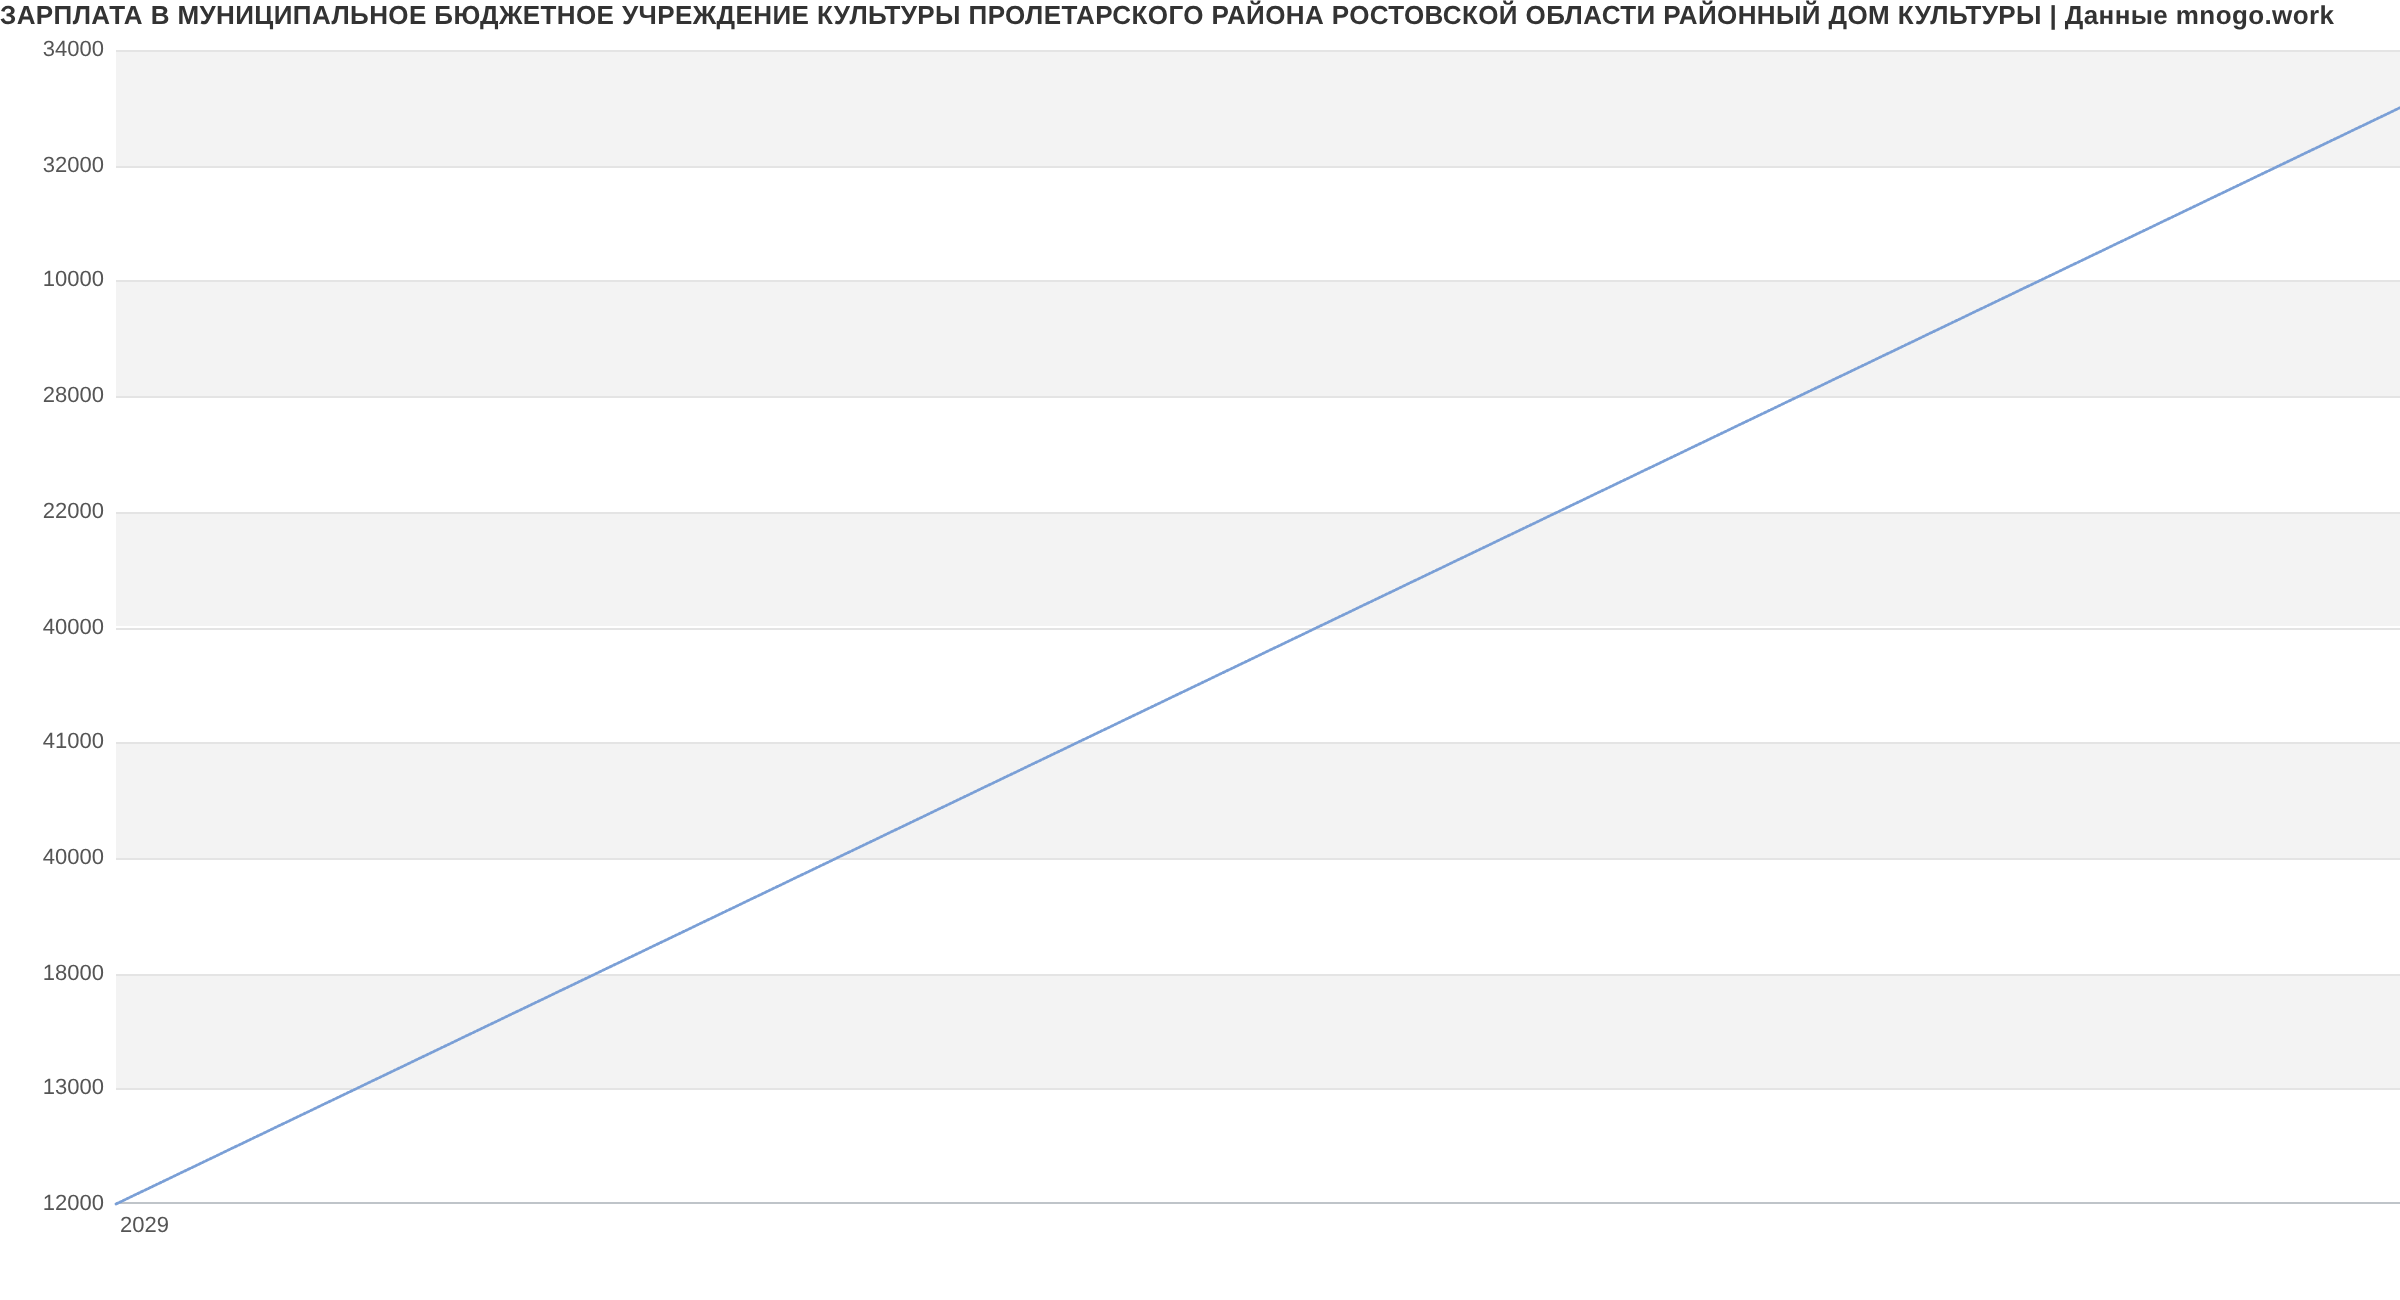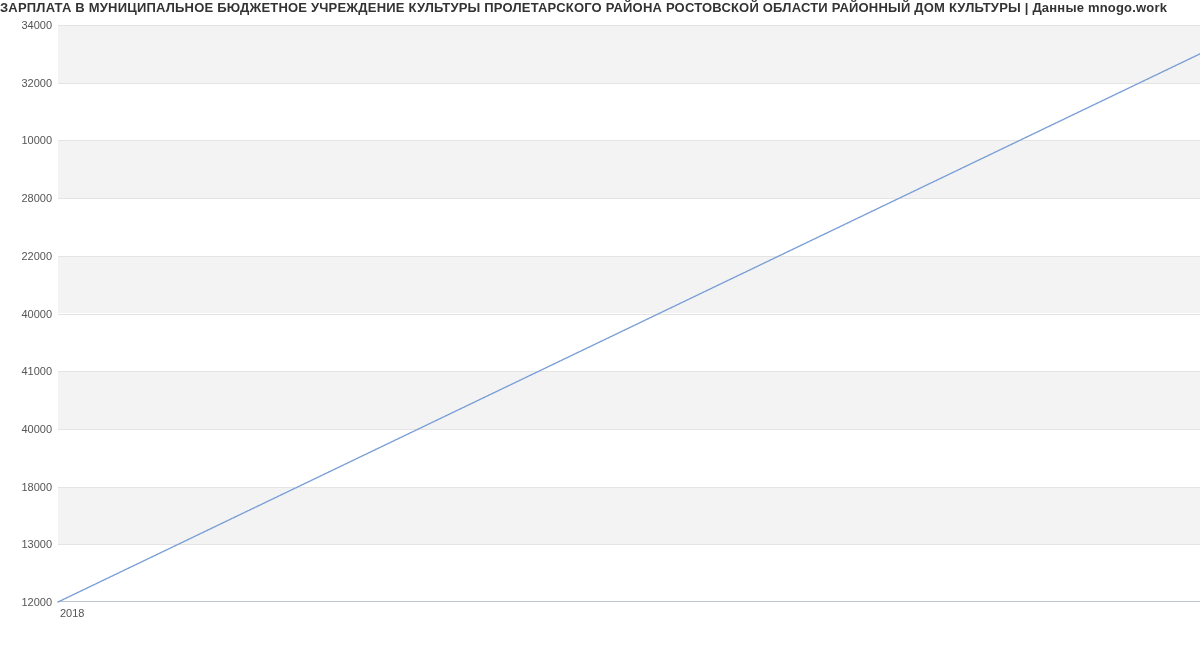--- a/index.html
+++ b/index.html
@@ -100,21 +100,21 @@
   <div class="ytick-label" style="top:486.6px">18000</div>
   <div class="ytick-label" style="top:428.9px">40000</div>
   <div class="ytick-label" style="top:371.2px">41000</div>
   <div class="ytick-label" style="top:313.5px">40000</div>
   <div class="ytick-label" style="top:255.8px">22000</div>
   <div class="ytick-label" style="top:198.1px">28000</div>
   <div class="ytick-label" style="top:140.4px">10000</div>
   <div class="ytick-label" style="top:82.7px">32000</div>
   <div class="ytick-label" style="top:25px">34000</div>
 
-  <div class="xtick-label" style="left:60px">2018</div>
+  <div class="xtick-label" style="left:60px">2029</div>
   <div class="xtick-label" style="left:1224px">2023</div>
 
   <div class="plot-area">
 
     <div class="band grey" style="top:0px;    height:57.7px"></div>
     <div class="band white" style="top:57.7px; height:57.7px"></div>
     <div class="band grey" style="top:115.4px;height:57.7px"></div>
     <div class="band white" style="top:173.1px;height:57.7px"></div>
     <div class="band grey" style="top:230.8px;height:57.7px"></div>
     <div class="band white" style="top:288.5px;height:57.7px"></div>

